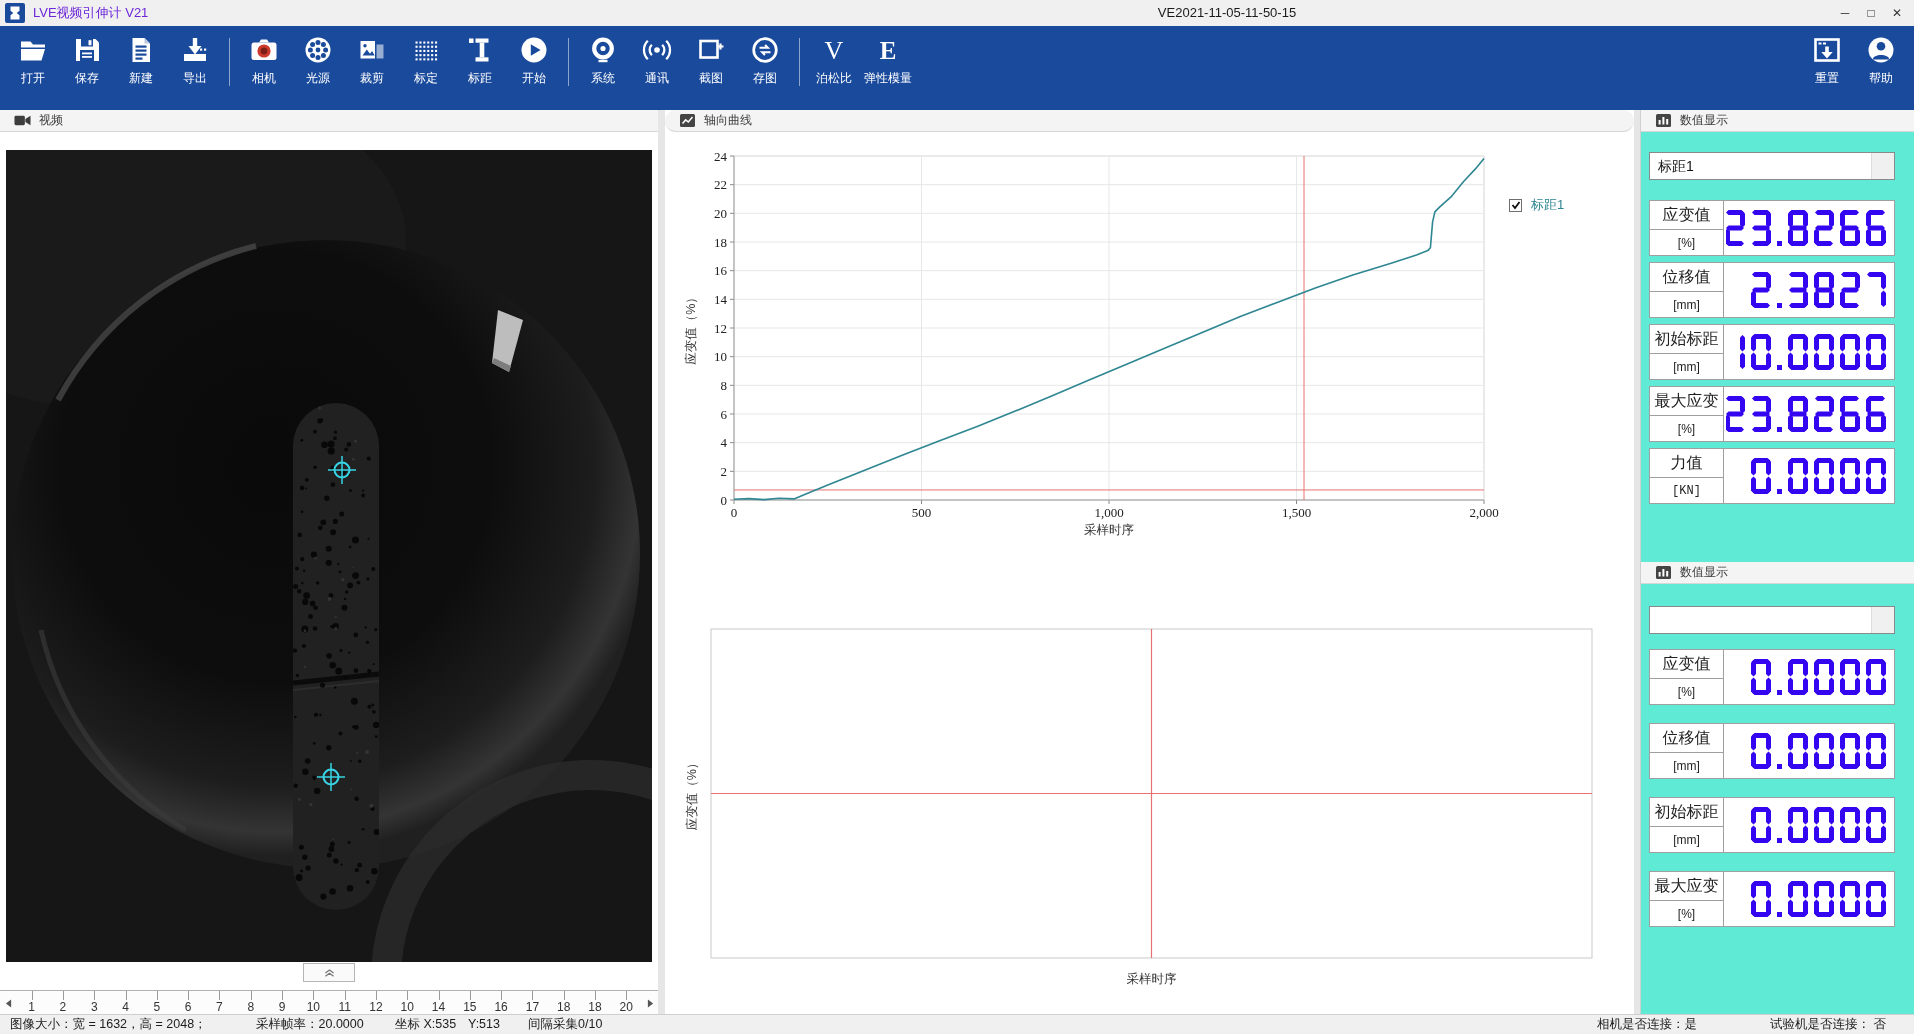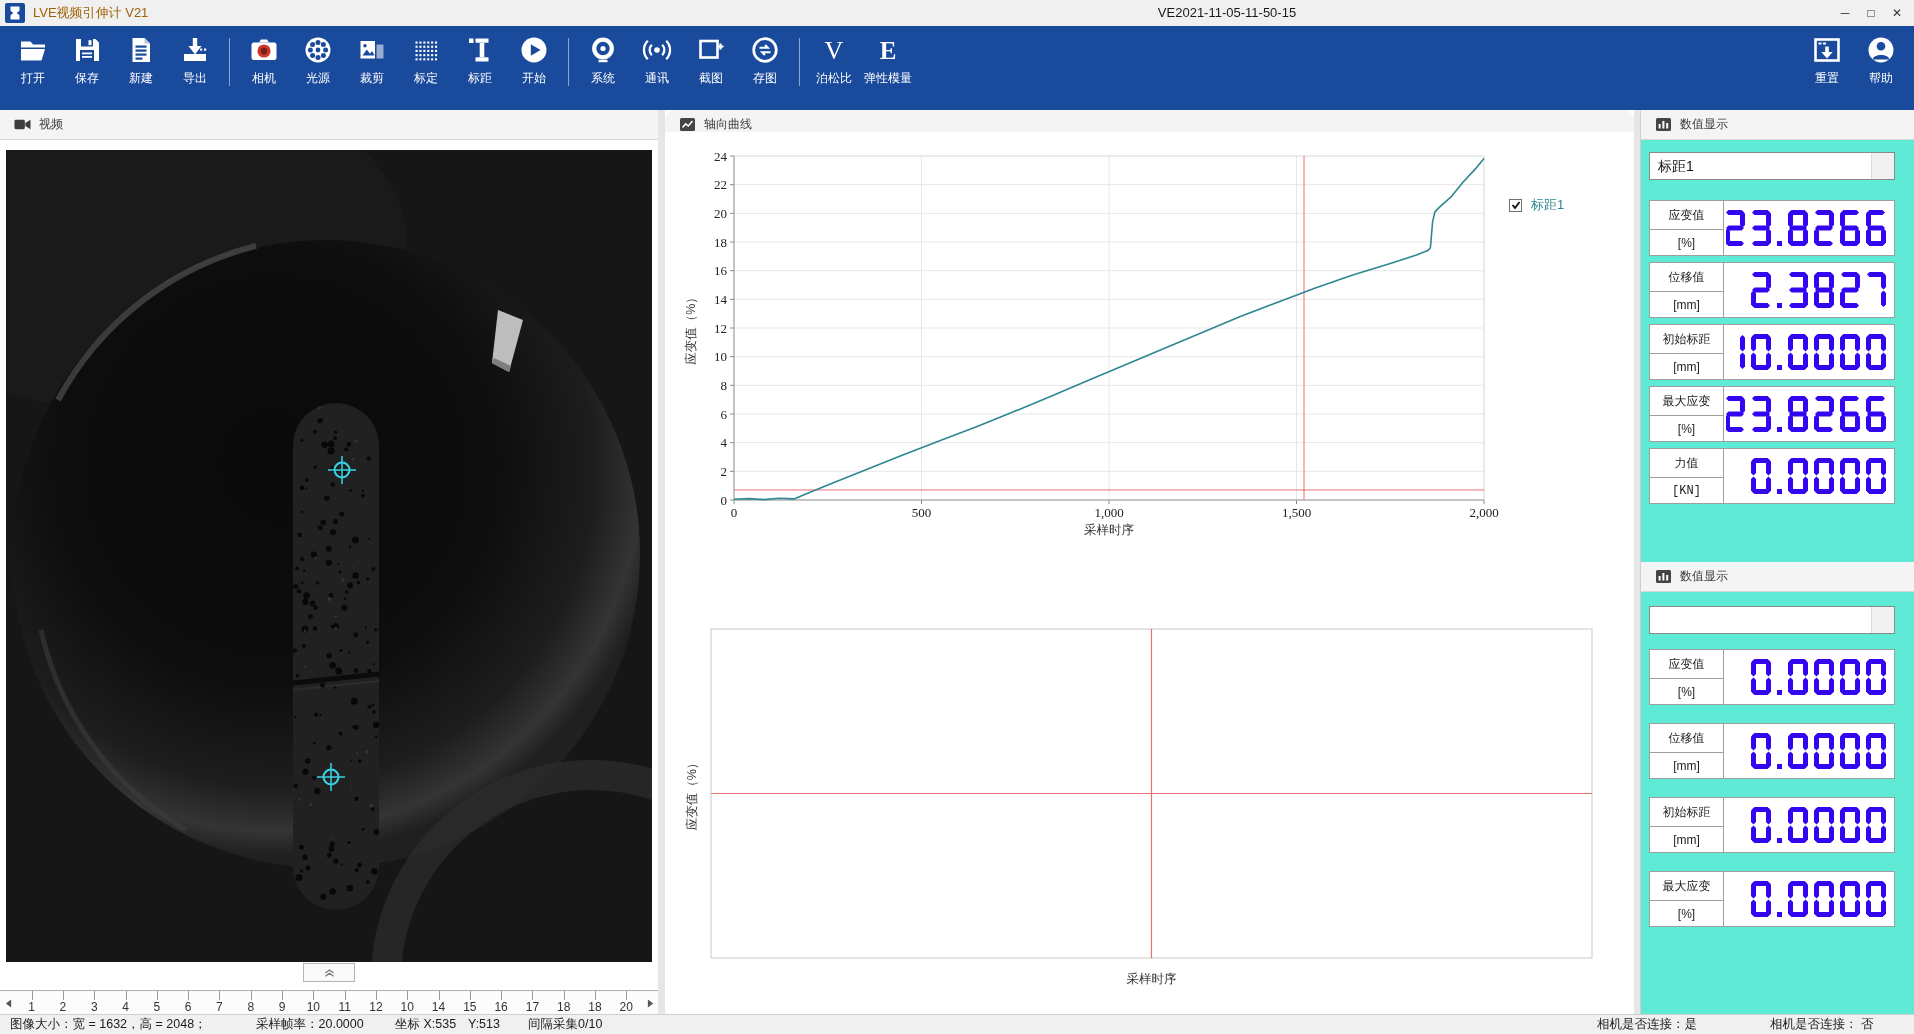--- a/index.html
+++ b/index.html
@@ -2,37 +2,37 @@
 <html><head>
 <meta charset="utf-8">
 <style>
   html,body{margin:0;padding:0;background:#d8d8d8;font-family:"Liberation Sans","DejaVu Sans",sans-serif;}
   #app{position:relative;width:1914px;height:1034px;background:#e6e6e6;overflow:hidden;}
 
   
   .titlebar{position:absolute;top:0;left:0;width:1914px;height:26px;background:#f0f0f0;}
   .app-ico{position:absolute;left:5px;top:3px;width:20px;height:20px;}
   .app-ico svg{width:20px;height:20px;display:block;}
-  .app-title{position:absolute;left:33px;top:0;line-height:26px;font-size:13px;color:#a16207;}
+  .app-title{position:absolute;left:33px;top:0;line-height:26px;font-size:13px;color:#6d28d9;}
   .doc-title{position:absolute;left:1117px;width:220px;text-align:center;line-height:26px;font-size:13px;color:#1a1a1a;}
   .win-btns{position:absolute;right:4px;top:0;display:flex;}
   .wbtn{width:26px;text-align:center;line-height:26px;font-size:12px;color:#333;}
 
   
   .toolbar{position:absolute;top:26px;left:0;width:1914px;height:84px;background:#1a4a9c;}
   .tb-left{position:absolute;left:6px;top:0;display:flex;}
   .tb-right{position:absolute;right:6px;top:0;display:flex;}
   .tb-item{min-width:48px;padding:9px 3px 0;display:flex;flex-direction:column;align-items:center;gap:5px;color:#fff;}
   .tb-ico{width:30px;height:30px;}
   .tb-ico svg{width:30px;height:30px;display:block;}
   .tb-label{font-size:12px;white-space:nowrap;}
   .tb-sep{width:1px;background:rgba(255,255,255,.5);margin:12px 7px;height:48px;}
 
   
-  .phead{height:30px;background:#f4f4f4;border-bottom:1px solid #d7d7d7;display:flex;align-items:center;gap:8px;padding-left:14px;font-size:12px;color:#3c3c3c;box-sizing:border-box;}
+  .phead{height:22px;background:#f4f4f4;border-bottom:1px solid #d7d7d7;display:flex;align-items:center;gap:8px;padding-left:14px;font-size:12px;color:#3c3c3c;box-sizing:border-box;}
   .phico{width:17px;height:13px;display:flex;}
   .phico svg{width:17px;height:13px;}
 
   
   .video-panel{position:absolute;left:0;top:110px;width:658px;height:904px;background:#fff;}
   .video-panel .phead{position:absolute;top:0;left:0;right:0;}
   #video-scene{position:absolute;left:6px;top:40px;}
   .collapse-btn{position:absolute;left:303px;top:853px;width:52px;height:19px;background:#fafafa;border:1px solid #b5b5b5;display:flex;align-items:center;justify-content:center;box-sizing:border-box;}
   .collapse-btn svg{width:15px;height:10px;}
   .timeline{position:absolute;left:0;top:880px;width:658px;height:26px;background:#fcfcfc;border-top:1px solid #b0b0b0;border-bottom:1px solid #b0b0b0;box-sizing:border-box;}
@@ -62,21 +62,21 @@
   #nph1{top:452px}
   .np-content{position:absolute;left:0;right:0;}
   #npc0{top:22px;height:430px;}
   #npc1{top:452px;margin-top:22px;height:430px;}
   .np-select{position:absolute;left:8px;top:20px;width:246px;height:28px;border:1px solid #8a8a8a;background:#fff;font-size:14px;color:#111;box-sizing:border-box;}
   #npc1 .np-select{top:22px;}
   .sel-text{position:absolute;left:8px;top:0;line-height:26px;}
   .sel-btn{position:absolute;right:0;top:0;bottom:0;width:22px;background:#f0f0f0;border-left:1px solid #dcdcdc;}
   .vblock{position:absolute;left:8px;width:246px;height:56px;border:1px solid #9f9f9f;background:#fff;display:flex;box-sizing:border-box;}
   .vlabel{width:74px;border-right:1px solid #9f9f9f;display:flex;flex-direction:column;box-sizing:border-box;}
-  .l1{flex:1.15;display:flex;align-items:center;justify-content:center;border-bottom:1px solid #9f9f9f;font-size:12px;color:#222;}
+  .l1{flex:1.15;display:flex;align-items:center;justify-content:center;border-bottom:1px solid #9f9f9f;font-size:16px;color:#222;}
   .l2{flex:1;display:flex;align-items:center;justify-content:center;font-size:12px;color:#222;}
   .vval{flex:1;display:flex;align-items:center;justify-content:flex-end;}
 
   
   .statusbar{position:absolute;left:0;top:1014px;width:1914px;height:20px;background:#f0f0f0;border-top:1px solid #cfcfcf;font-size:12.5px;color:#1c1c1c;box-sizing:border-box;}
   .sb{position:absolute;top:0;line-height:18px;white-space:nowrap;}
   #sb-size{left:10px}#sb-rate{left:256px}#sb-x{left:395px}#sb-y{left:468px}#sb-int{left:528px}
   #sb-cam{left:1597px}#sb-mach{left:1770px}
 </style>
 </head>
@@ -1166,16 +1166,16 @@
     </div>
   </div>
 
   <div class="statusbar">
     <span class="sb" id="sb-size">图像大小：宽 = 1632，高 = 2048；</span>
     <span class="sb" id="sb-rate">采样帧率：20.0000</span>
     <span class="sb" id="sb-x">坐标 X:535</span>
     <span class="sb" id="sb-y">Y:513</span>
     <span class="sb" id="sb-int">间隔采集0/10</span>
     <span class="sb" id="sb-cam">相机是否连接：是</span>
-    <span class="sb" id="sb-mach">相机是否连接： 否</span>
+    <span class="sb" id="sb-mach">试验机是否连接： 否</span>
   </div>
 
 </div>
 
 </body></html>

